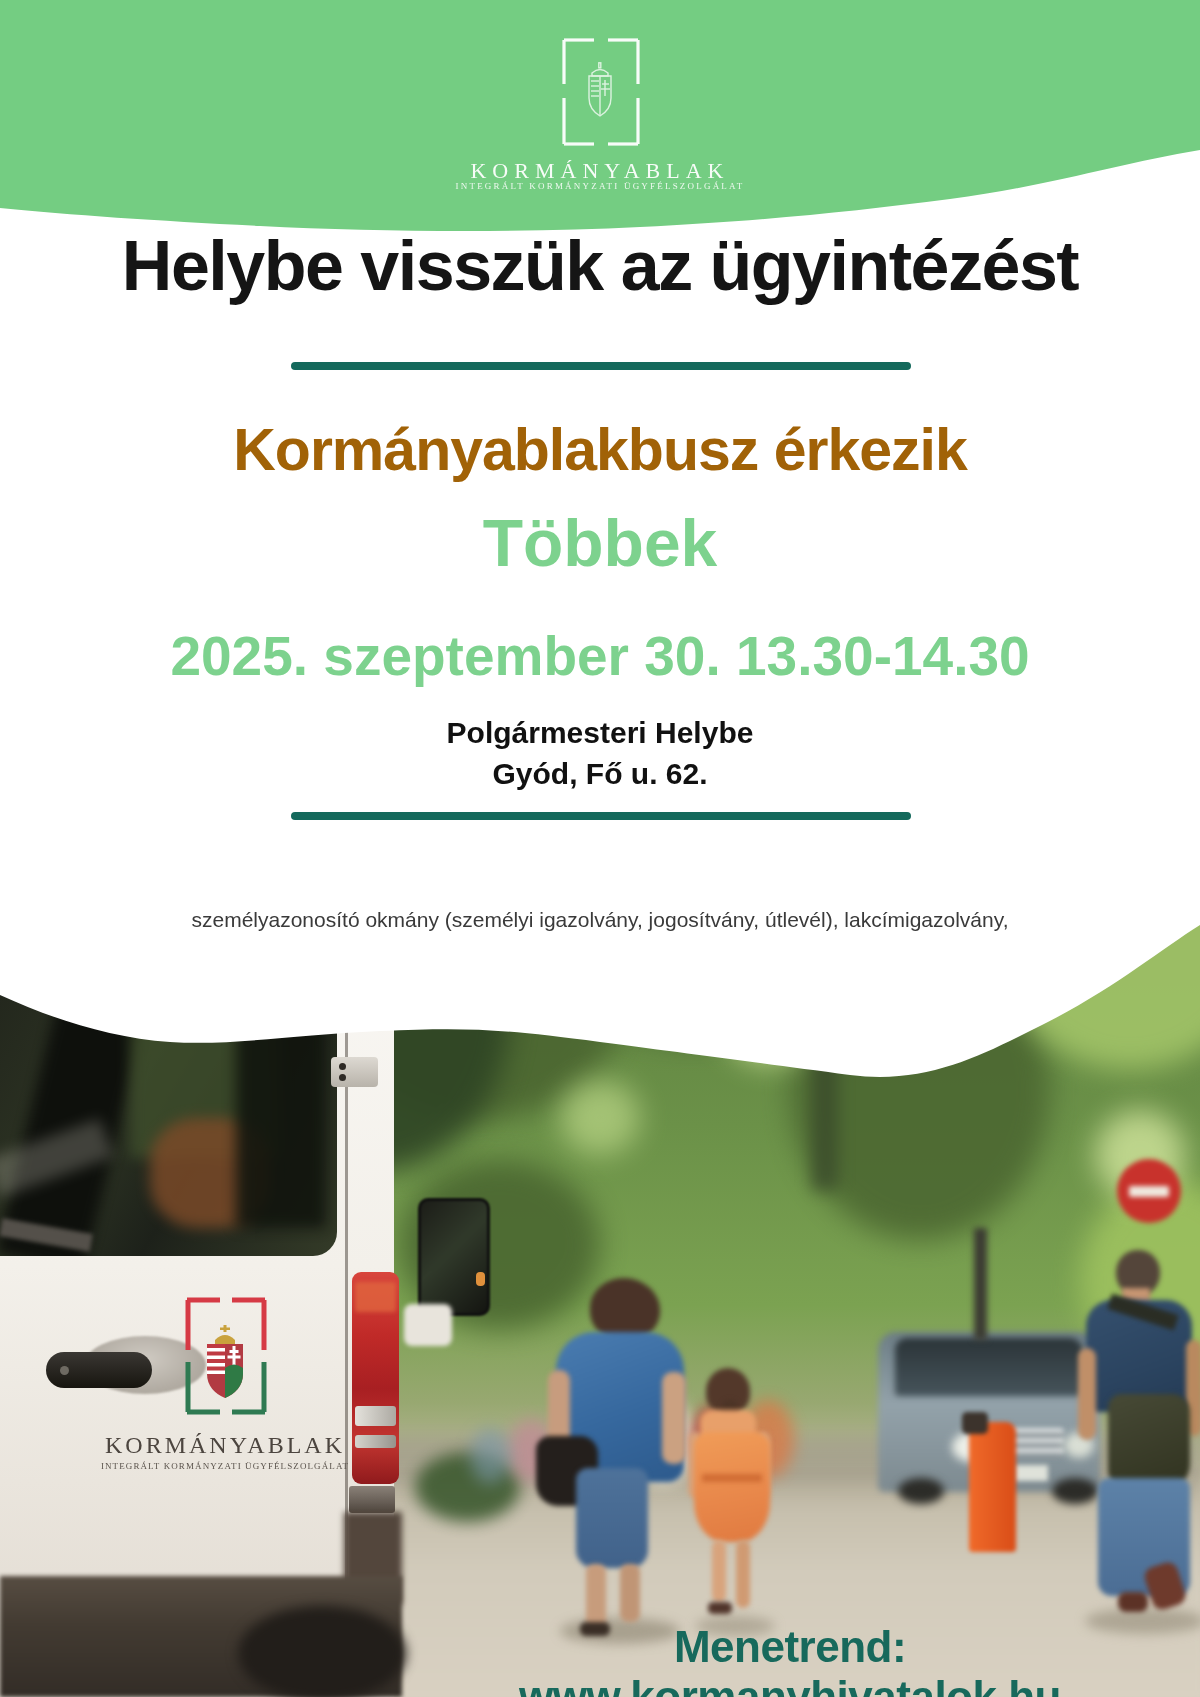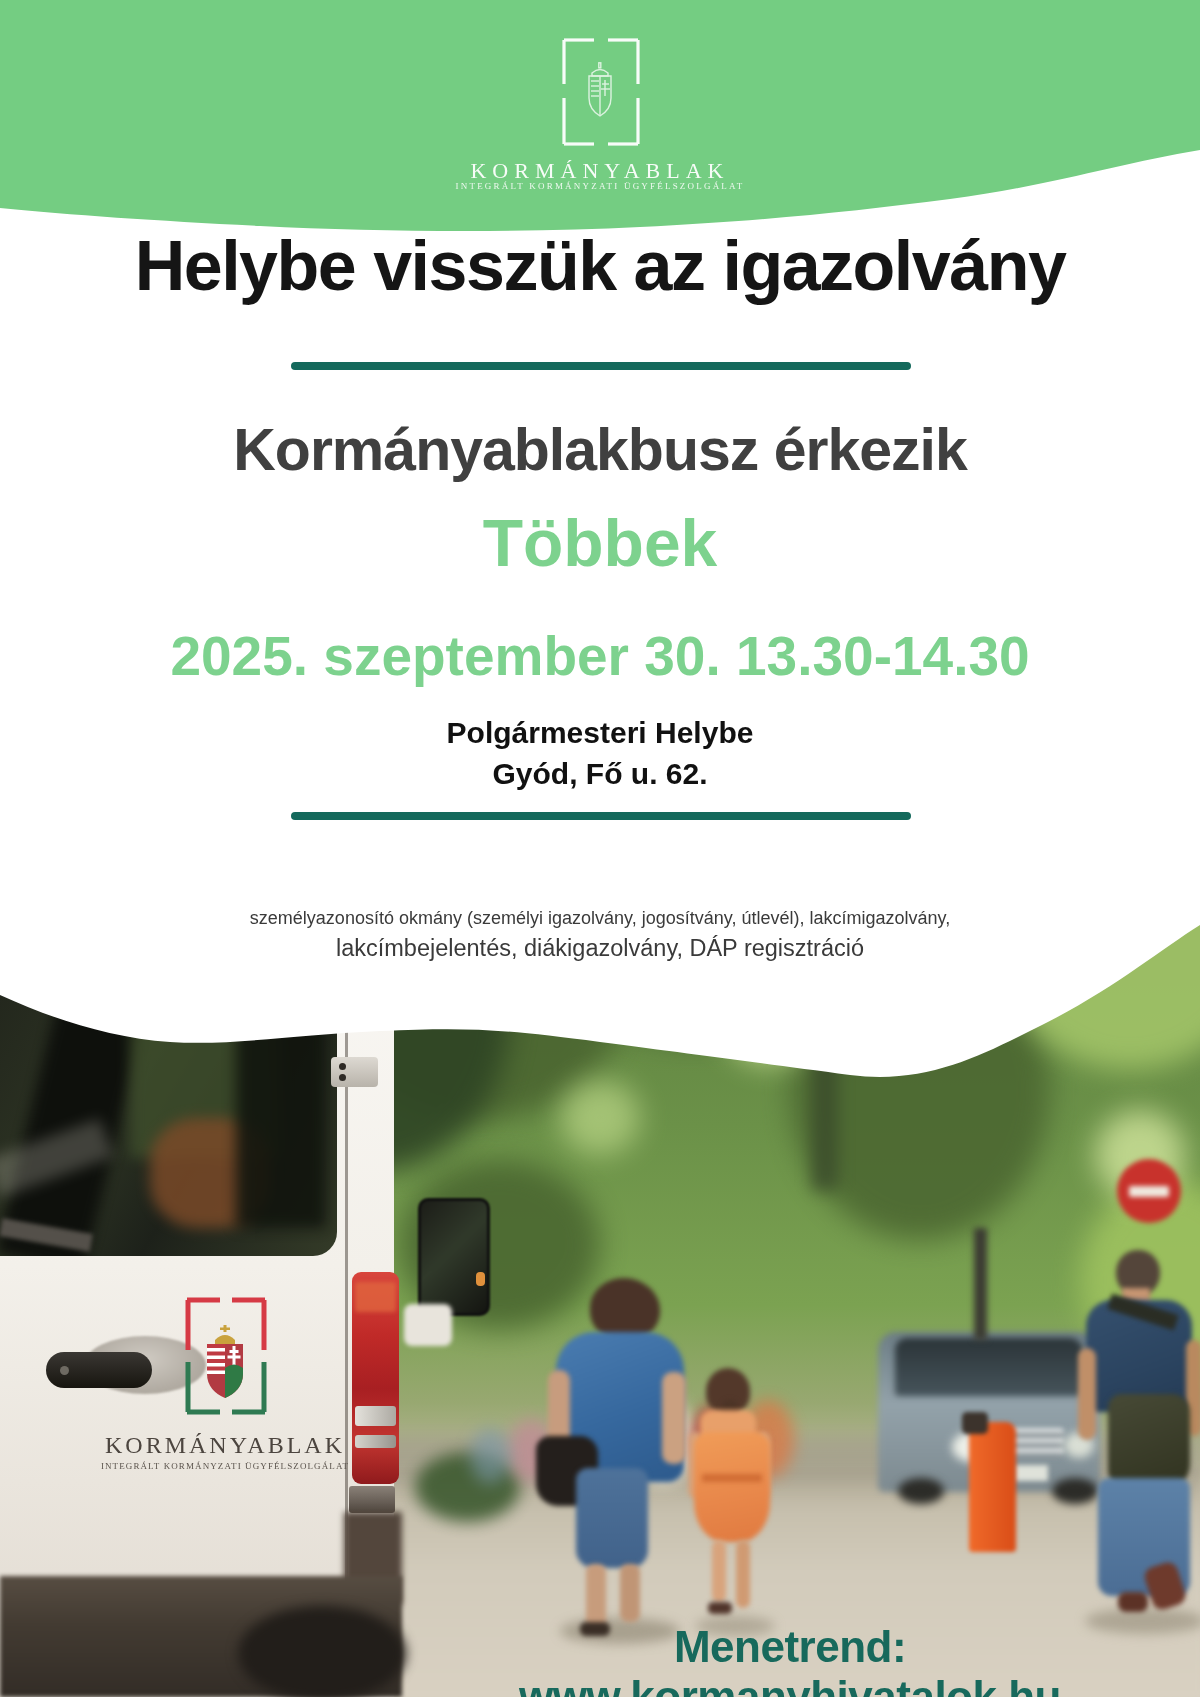--- a/index.html
+++ b/index.html
@@ -14,28 +14,28 @@
   #logo-arms{left:585px;top:62px;z-index:6;opacity:.75;}
   #logo-title{top:158px;color:#ffffff;font-family:"Liberation Serif",serif;font-size:22px;
               letter-spacing:6px;z-index:5;opacity:.95;}
   #logo-sub{top:181px;color:#ffffff;font-family:"Liberation Serif",serif;font-size:9px;
             letter-spacing:2.2px;z-index:5;opacity:.88;}
 
   
   #main-title{top:226px;font-size:70px;font-weight:800;letter-spacing:-1.5px;color:#151515;z-index:10;}
   .divider{left:291px;width:620px;height:8px;border-radius:4px;background:#14695c;z-index:10;}
   #divider-1{top:362px;}
-  #subtitle{top:416px;font-size:59px;font-weight:700;letter-spacing:-1px;color:#404040;z-index:10;}
+  #subtitle{top:416px;font-size:59px;font-weight:700;letter-spacing:-1px;color:#a16207;z-index:10;}
   #destination{top:505px;font-size:66px;font-weight:700;color:#7dd28e;z-index:10;}
   #datetime{top:624px;font-size:55px;font-weight:700;color:#7dd28e;z-index:10;}
   #venue-1{top:716px;font-size:30px;font-weight:700;color:#111111;z-index:10;}
   #venue-2{top:757px;font-size:30px;font-weight:700;color:#111111;z-index:10;}
   #divider-2{top:812px;}
   #services-heading{top:851px;font-size:29px;font-weight:700;color:#1b1b1b;z-index:10;}
-  #services-1{top:908px;font-size:18px;color:#3a3a3a;z-index:10;}
+  #services-1{top:908px;font-size:21px;color:#3a3a3a;z-index:10;}
   #services-2{top:935px;font-size:23.5px;color:#3a3a3a;z-index:10;}
   #payment-note{top:977px;font-size:23.5px;color:#3a3a3a;z-index:10;}
 
   
   #photo{top:880px;left:0;width:1200px;height:817px;overflow:hidden;z-index:1;
          background:linear-gradient(180deg,#5c7e3e 0%,#6b9148 30%,#7ba251 52%,#98a871 64%,#c2bba6 74%,#d2cabb 86%,#d8d0c1 100%);}
   .blob{position:absolute;border-radius:50%;filter:blur(14px);}
   .soft{position:absolute;filter:blur(4px);}
   #road{position:absolute;left:0;top:588px;width:1200px;height:229px;
         background:linear-gradient(180deg,#b2ab97 0%,#c7c0ae 20%,#d2cbbb 45%,#d9d1c2 100%);filter:blur(2px);}
@@ -279,26 +279,25 @@
         <path d="M6,29 H14"></path>
         <path d="M6,34 H14"></path>
       <path d="M20,18 V34"></path>
         <path d="M17,22 H24"></path>
         <path d="M16,27 H25"></path>
     </g>
   </svg>
   <div id="logo-title" class="abs ctr">KORMÁNYABLAK</div>
   <div id="logo-sub" class="abs ctr">INTEGRÁLT KORMÁNYZATI ÜGYFÉLSZOLGÁLAT</div>
 
-  <div id="main-title" class="abs ctr">Helybe visszük az igazolvány</div>
+  <div id="main-title" class="abs ctr">Helybe visszük az ügyintézést</div>
   <div id="divider-1" class="abs divider"></div>
   <div id="subtitle" class="abs ctr">Kormányablakbusz érkezik</div>
   <div id="destination" class="abs ctr">Többek</div>
   <div id="datetime" class="abs ctr">2025. szeptember 30. 13.30-14.30</div>
   <div id="venue-1" class="abs ctr">Polgármesteri Helybe</div>
   <div id="venue-2" class="abs ctr">Gyód, Fő u. 62.</div>
   <div id="divider-2" class="abs divider"></div>
   <div id="services-1" class="abs ctr">személyazonosító okmány (személyi igazolvány, jogosítvány, útlevél), lakcímigazolvány,</div>
-  <div id="services-2" class="abs ctr">lakcímbejelentés, diákigazolvány, DÁP regisztráció</div>
 
   <div id="schedule" class="abs">Menetrend: www.kormanyhivatalok.hu</div>
 
 </div>
 
 </body></html>

